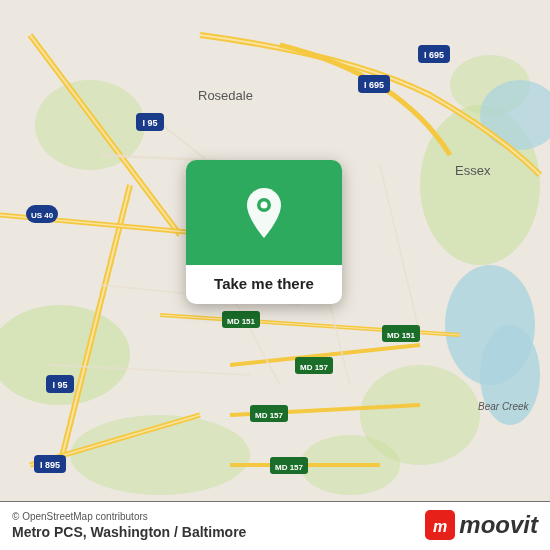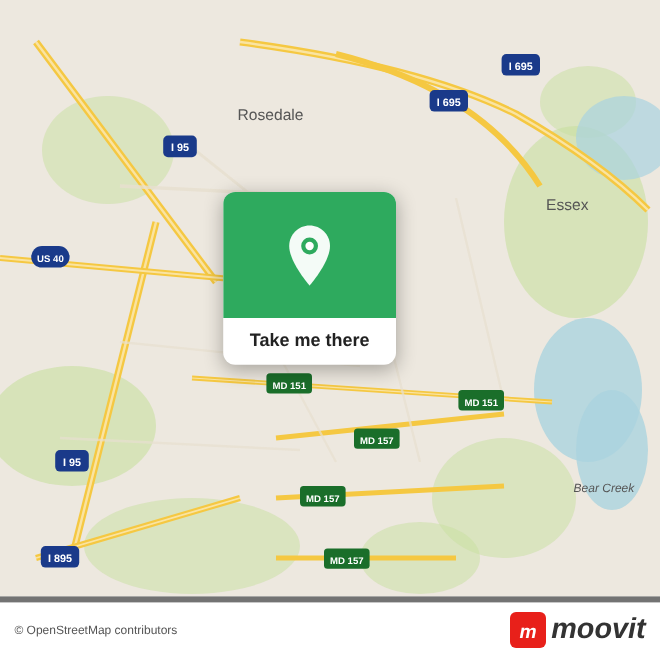--- a/index.html
+++ b/index.html
@@ -32,21 +32,21 @@
       inset: 0;
       width: 100%;
       height: 100%;
     }
 
     
     .popup-card {
       position: absolute;
       left: 186px;
       top: 160px;
-      width: 144px;
+      width: 156px;
       background: white;
       border-radius: 10px;
       box-shadow: 0 4px 16px rgba(0,0,0,0.3);
       overflow: hidden;
       z-index: 10;
     }
 
     .popup-card-green {
       background: #2eaa5e;
       height: 105px;
@@ -74,21 +74,21 @@
     .bottom-bar {
       position: absolute;
       bottom: 0;
       left: 0;
       right: 0;
       background: white;
       padding: 8px 12px 10px;
       display: flex;
       align-items: center;
       justify-content: space-between;
-      border-top: 5px solid #737373;
+      border-top: 1px solid #737373;
       z-index: 20;
     }
 
     .bottom-left {
       display: flex;
       flex-direction: column;
       gap: 2px;
     }
 
     .osm-credit {
@@ -219,20 +219,21 @@
         <circle cx="22" cy="19" r="7" fill="#2eaa5e"></circle>
         <circle cx="22" cy="19" r="3.5" fill="white"></circle>
       </svg>
     </div>
     <div class="popup-card-text">Take me there</div>
   </div>
 
   <div class="bottom-bar">
     <div class="bottom-left">
       <span class="osm-credit">© OpenStreetMap contributors</span>
+      <span class="location-title">Metro PCS, Washington / Baltimore</span>
     </div>
     <div class="moovit-logo">
 
       <svg class="moovit-icon" viewBox="0 0 30 30" xmlns="http://www.w3.org/2000/svg">
         <rect width="30" height="30" rx="5" fill="#e8201a"></rect>
         <text x="15" y="22" font-size="16" fill="white" font-weight="900" text-anchor="middle" font-style="italic">m</text>
       </svg>
       <span class="moovit-text">moovit</span>
     </div>
   </div>

